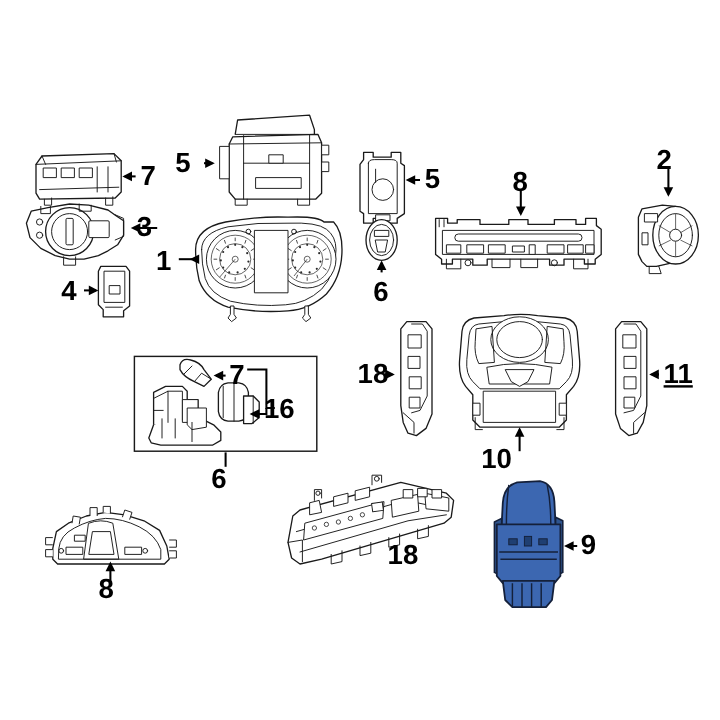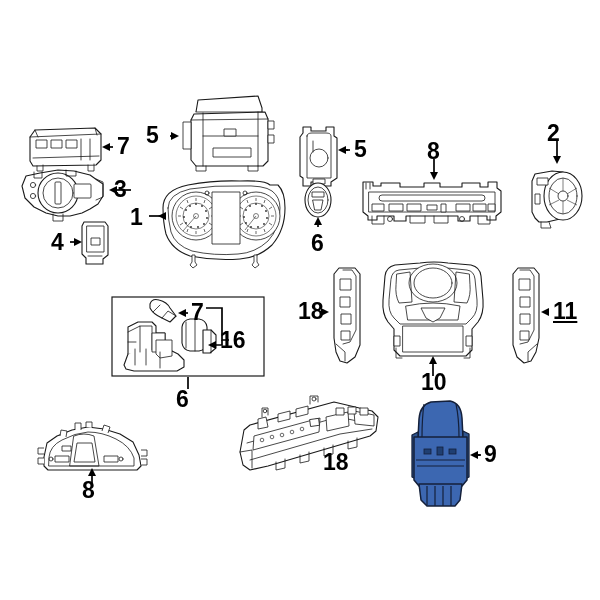--- a/index.html
+++ b/index.html
@@ -417,21 +417,21 @@
 
   <div class="callout" style="left:130px; top:206px;">1</div>
   <div class="callout" style="left:547px; top:122px;">2</div>
   <div class="callout" style="left:114px; top:178px;">3</div>
   <div class="callout" style="left:51px;  top:231px;">4</div>
   <div class="callout" style="left:354px; top:138px;">5</div>
   <div class="callout" style="left:311px; top:232px;">6</div>
   <div class="callout" style="left:117px; top:135px;">7</div>
   <div class="callout" style="left:427px; top:140px;">8</div>
   <div class="callout" style="left:484px; top:443px;">9</div>
-  <div class="callout" style="left:421px; top:371px;">10</div>
+  <div class="callout" style="left:401px; top:371px;">10</div>
   <div class="callout" style="left:553px; top:300px;text-decoration:underline;">11</div>
   <div class="callout" style="left:298px; top:300px;">18</div>
   <div class="callout" style="left:82px;  top:479px;">8</div>
   <div class="callout" style="left:146px; top:124px;">5</div>
   <div class="callout" style="left:176px; top:388px;">6</div>
   <div class="callout" style="left:220px; top:329px;">16</div>
   <div class="callout" style="left:191px; top:301px;">7</div>
   <div class="callout" style="left:323px; top:451px;text-align:center;">18</div>
 
 </div>

